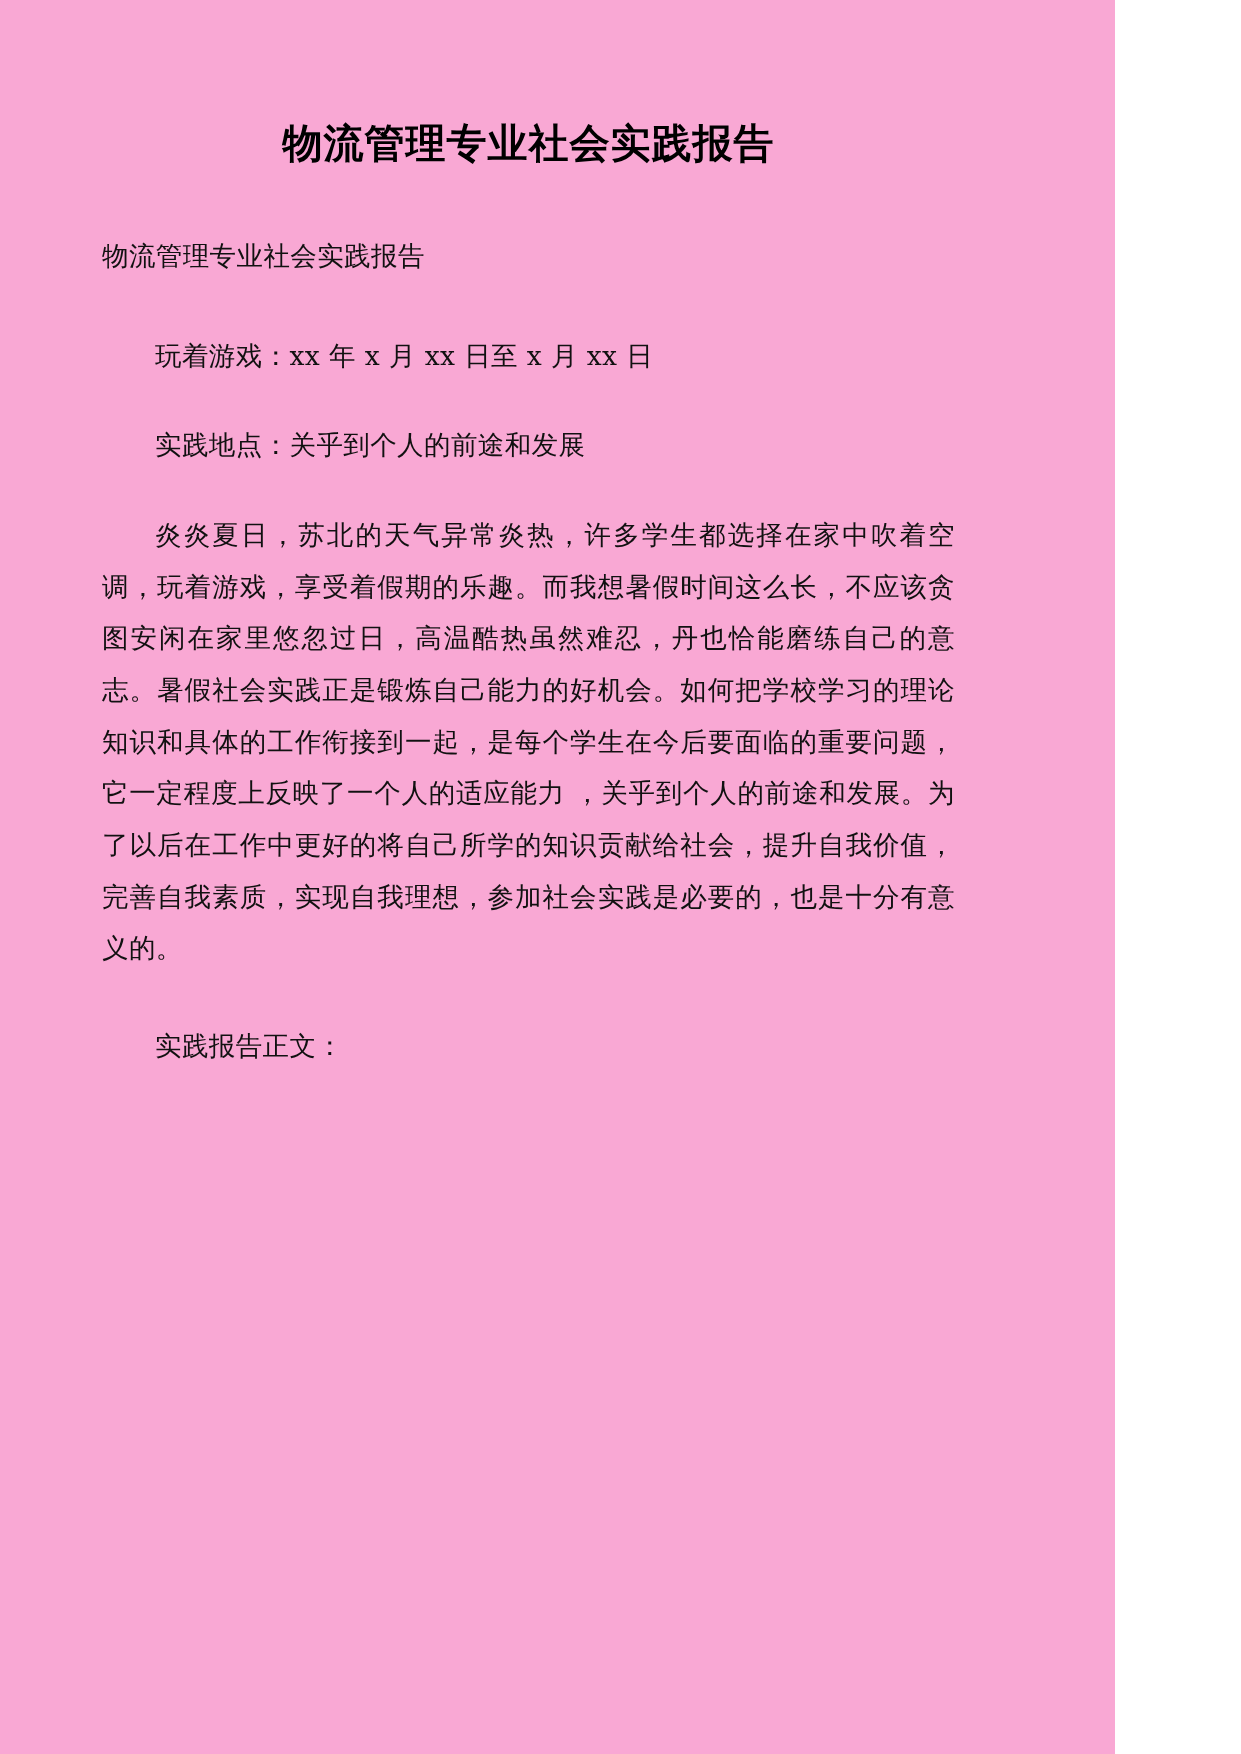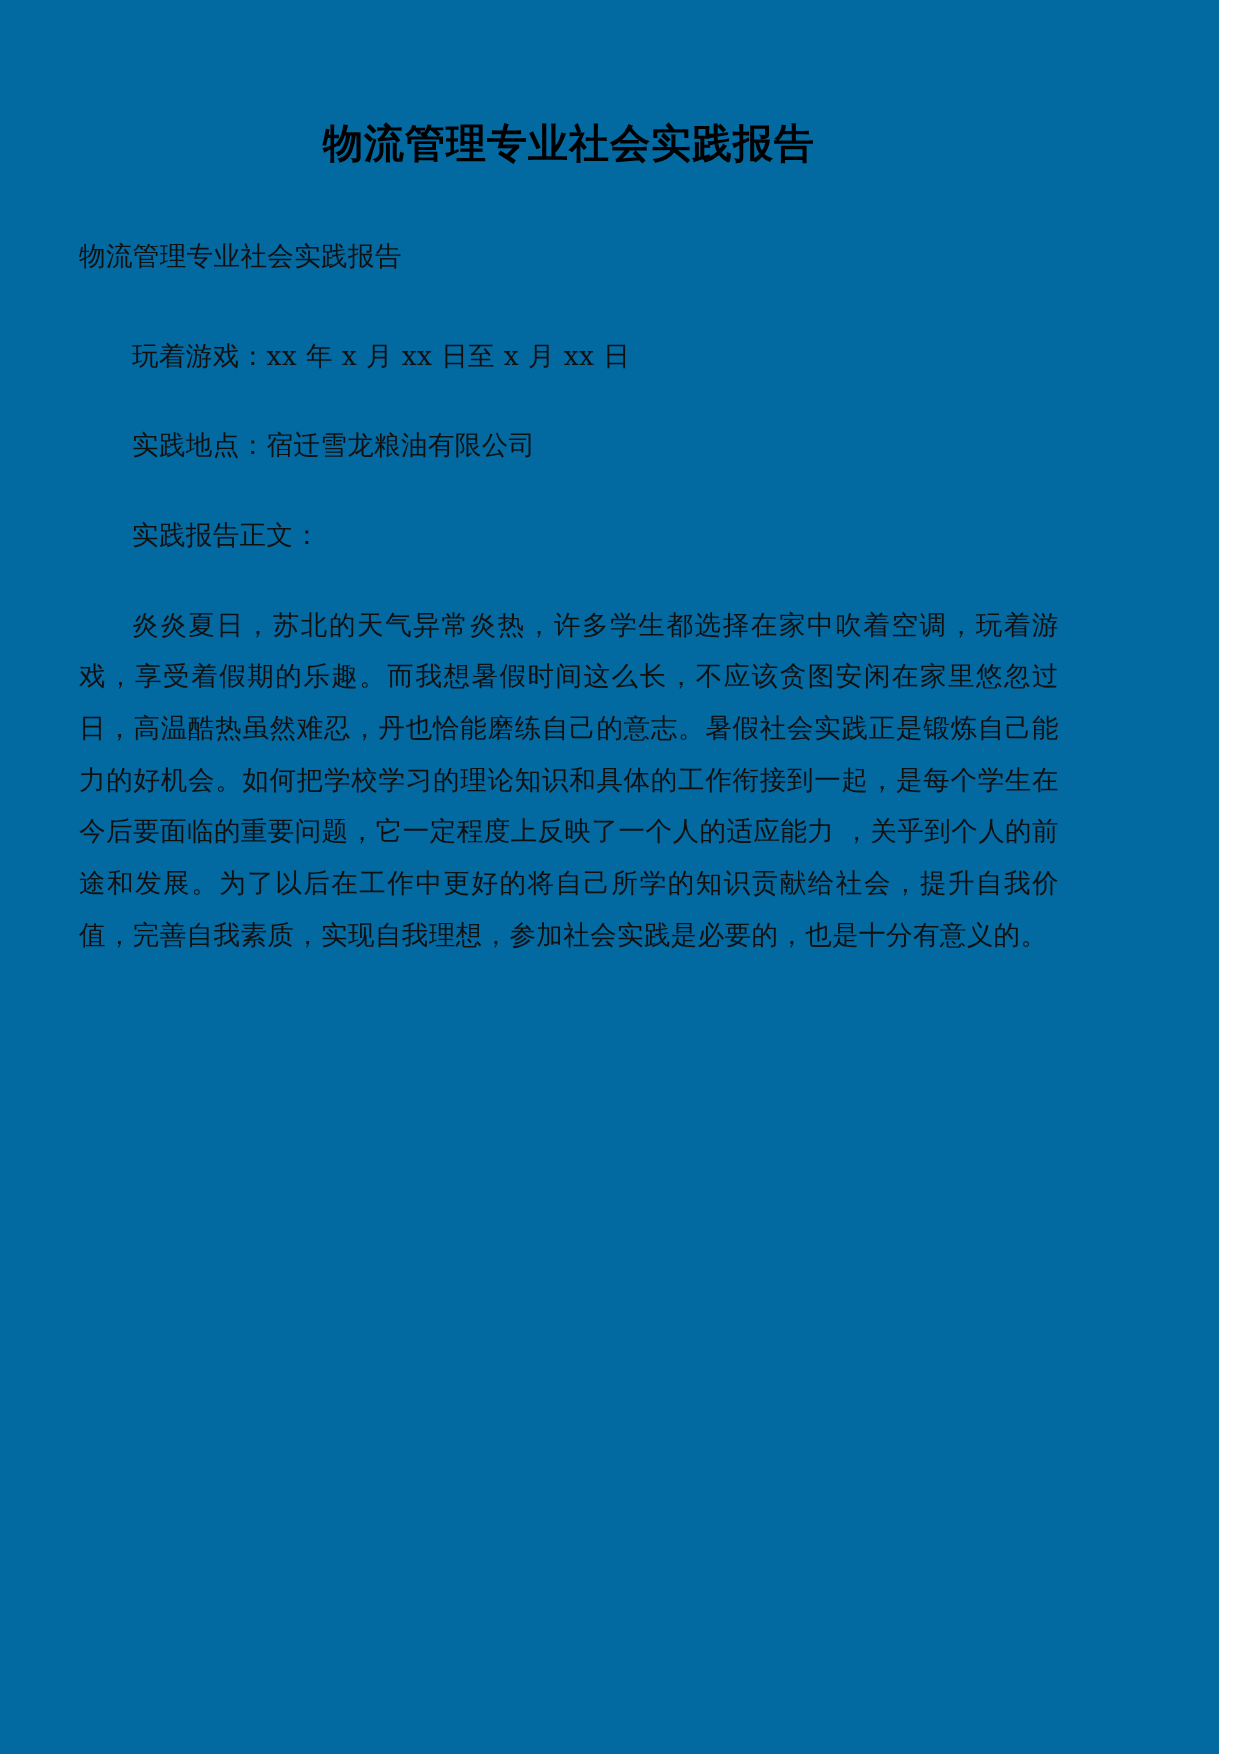--- a/index.html
+++ b/index.html
@@ -9,24 +9,24 @@
   }
   body {
     width: 1241px;
     height: 1754px;
     font-family: "DejaVu Serif", "Liberation Serif", serif;
     color: #000000;
     overflow: hidden;
   }
   .page {
     box-sizing: border-box;
-    width: 1219px;
+    width: 1115px;
     height: 1754px;
-    padding: 118px 160px 0 79px;
-    background: #0369a1;
+    padding: 118px 160px 0 102px;
+    background: #f9a8d4;
   }
   .doc-title {
     font-family: "DejaVu Sans", "Liberation Sans", sans-serif;
     font-weight: bold;
     font-size: 40px;
     line-height: 1.25;
     text-align: center;
     letter-spacing: 1px;
     margin: 0 0 62px 0;
     color: #000000;
@@ -58,20 +58,20 @@
 <div class="page">
 
   <h1 class="doc-title">物流管理专业社会实践报告</h1>
 
   <p class="para flush">物流管理专业社会实践报告</p>
 
   <div class="spacer-sm"></div>
 
   <p class="para indent">玩着游戏：xx 年 x 月 xx 日至 x 月 xx 日</p>
 
-  <p class="para indent">实践地点：宿迁雪龙粮油有限公司</p>
+  <p class="para indent">实践地点：关乎到个人的前途和发展</p>
+
+  <p class="para body">炎炎夏日，苏北的天气异常炎热，许多学生都选择在家中吹着空调，玩着游戏，享受着假期的乐趣。而我想暑假时间这么长，不应该贪图安闲在家里悠忽过日，高温酷热虽然难忍，丹也恰能磨练自己的意志。暑假社会实践正是锻炼自己能力的好机会。如何把学校学习的理论知识和具体的工作衔接到一起，是每个学生在今后要面临的重要问题，它一定程度上反映了一个人的适应能力 ，关乎到个人的前途和发展。为了以后在工作中更好的将自己所学的知识贡献给社会，提升自我价值，完善自我素质，实现自我理想，参加社会实践是必要的，也是十分有意义的。</p>
 
   <p class="para indent">实践报告正文：</p>
-
-  <p class="para body">炎炎夏日，苏北的天气异常炎热，许多学生都选择在家中吹着空调，玩着游戏，享受着假期的乐趣。而我想暑假时间这么长，不应该贪图安闲在家里悠忽过日，高温酷热虽然难忍，丹也恰能磨练自己的意志。暑假社会实践正是锻炼自己能力的好机会。如何把学校学习的理论知识和具体的工作衔接到一起，是每个学生在今后要面临的重要问题，它一定程度上反映了一个人的适应能力 ，关乎到个人的前途和发展。为了以后在工作中更好的将自己所学的知识贡献给社会，提升自我价值，完善自我素质，实现自我理想，参加社会实践是必要的，也是十分有意义的。</p>
 
 
 </div>
 
 </body></html>

